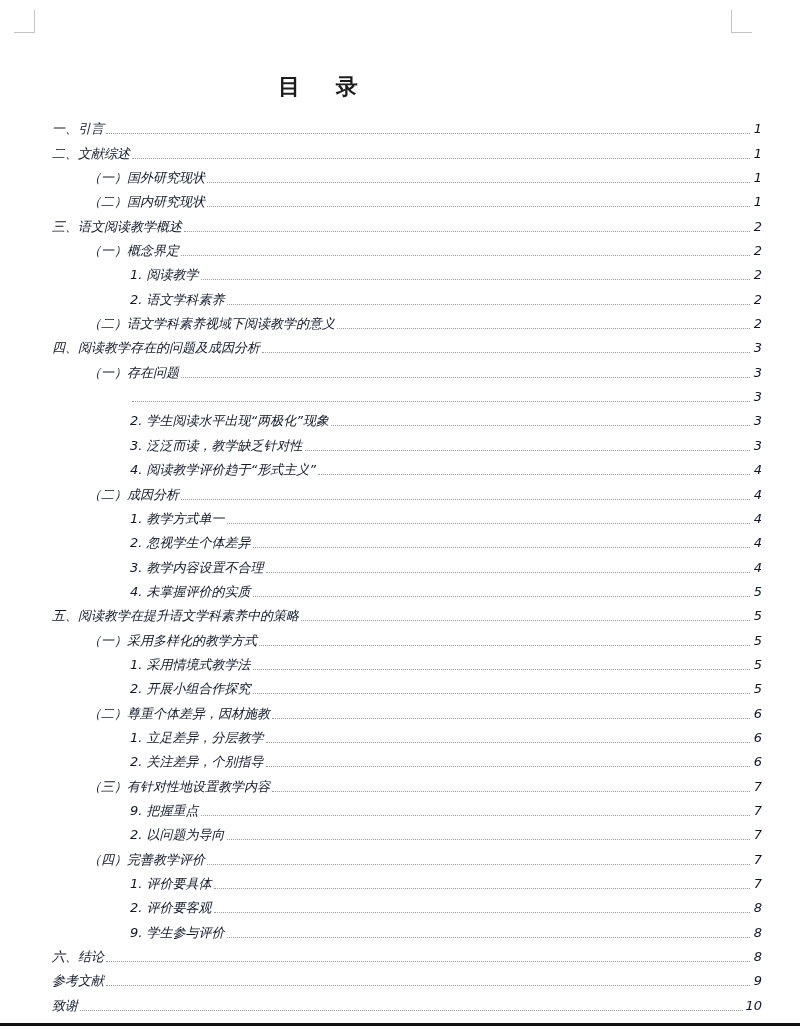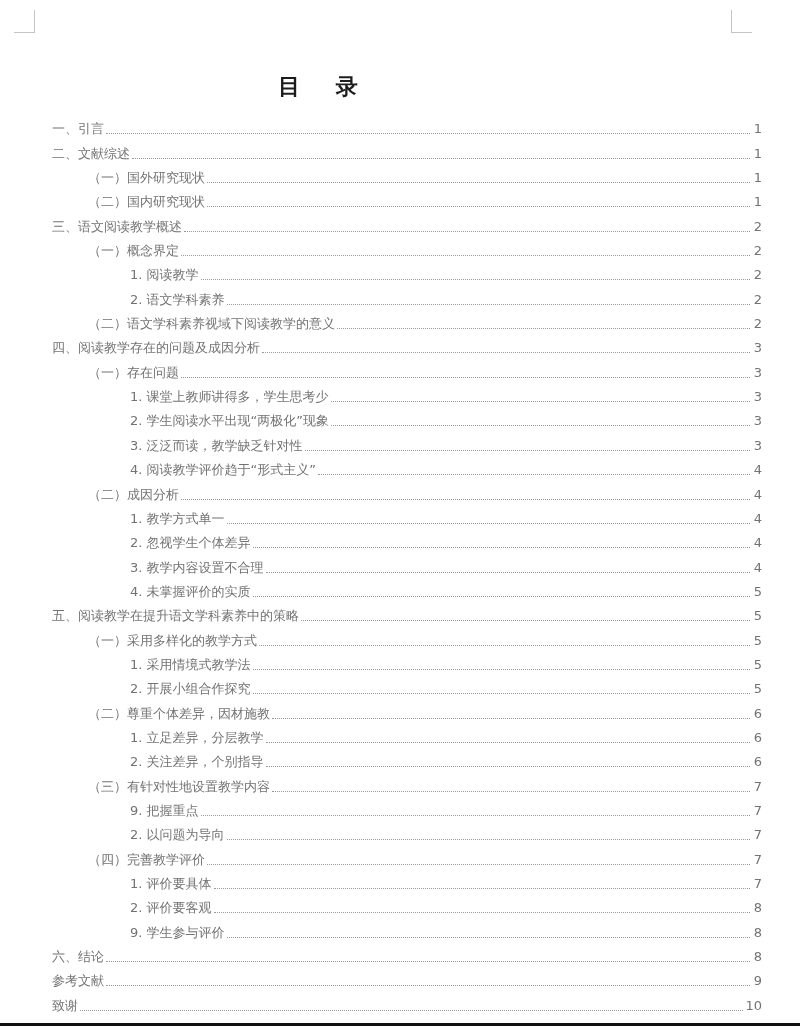--- a/index.html
+++ b/index.html
@@ -11,21 +11,22 @@
   .corner.tl { left:14px; top:10px; border-right-width:1px; border-bottom-width:1px; }
   .corner.tr { left:731px; top:10px; border-left-width:1px; border-bottom-width:1px; }
   .title {
     position:absolute; top:72px; left:0; width:636px; text-align:center;
     font-size:22px; font-weight:bold; letter-spacing:14px; color:#1c1c1c;
     padding-left:14px; box-sizing:border-box;
   }
   .toc { position:absolute; top:114px; left:52px; width:710px; }
   .row {
     display:flex; align-items:flex-end; height:24.35px; font-size:13px; line-height:15px;
-    color:#737373;
+    color:#0f172a;
+    font-style:italic;
   }
   .row.l1 { padding-left:0; }
   .row.l2 { padding-left:36px; }
   .row.l3 { padding-left:78px;justify-content:center; }
   .row .label { white-space:nowrap; flex:0 0 auto; padding-bottom:2px; }
   .row .leader {
     flex:1 1 auto; border-bottom:1px dotted #9a9a9a; margin:0 2px 4px 2px; height:1px;
   }
   .row .page { flex:0 0 auto; min-width:10px; text-align:right; padding-bottom:2px; font-size:13px; }
   .bottom-bar { position:absolute; left:0; top:1023px; width:800px; height:3px; background:#111; }
@@ -88,21 +89,20 @@
       <span class="label">四、阅读教学存在的问题及成因分析</span>
       <span class="leader"></span>
       <span class="page">3</span>
     </div>
     <div class="row l2">
       <span class="label">（一）存在问题</span>
       <span class="leader"></span>
       <span class="page">3</span>
     </div>
     <div class="row l3">
-      <span class="label">1. 课堂上教师讲得多，学生思考少</span>
       <span class="leader"></span>
       <span class="page">3</span>
     </div>
     <div class="row l3">
       <span class="label">2. 学生阅读水平出现“两极化”现象</span>
       <span class="leader"></span>
       <span class="page">3</span>
     </div>
     <div class="row l3">
       <span class="label">3. 泛泛而读，教学缺乏针对性</span>

